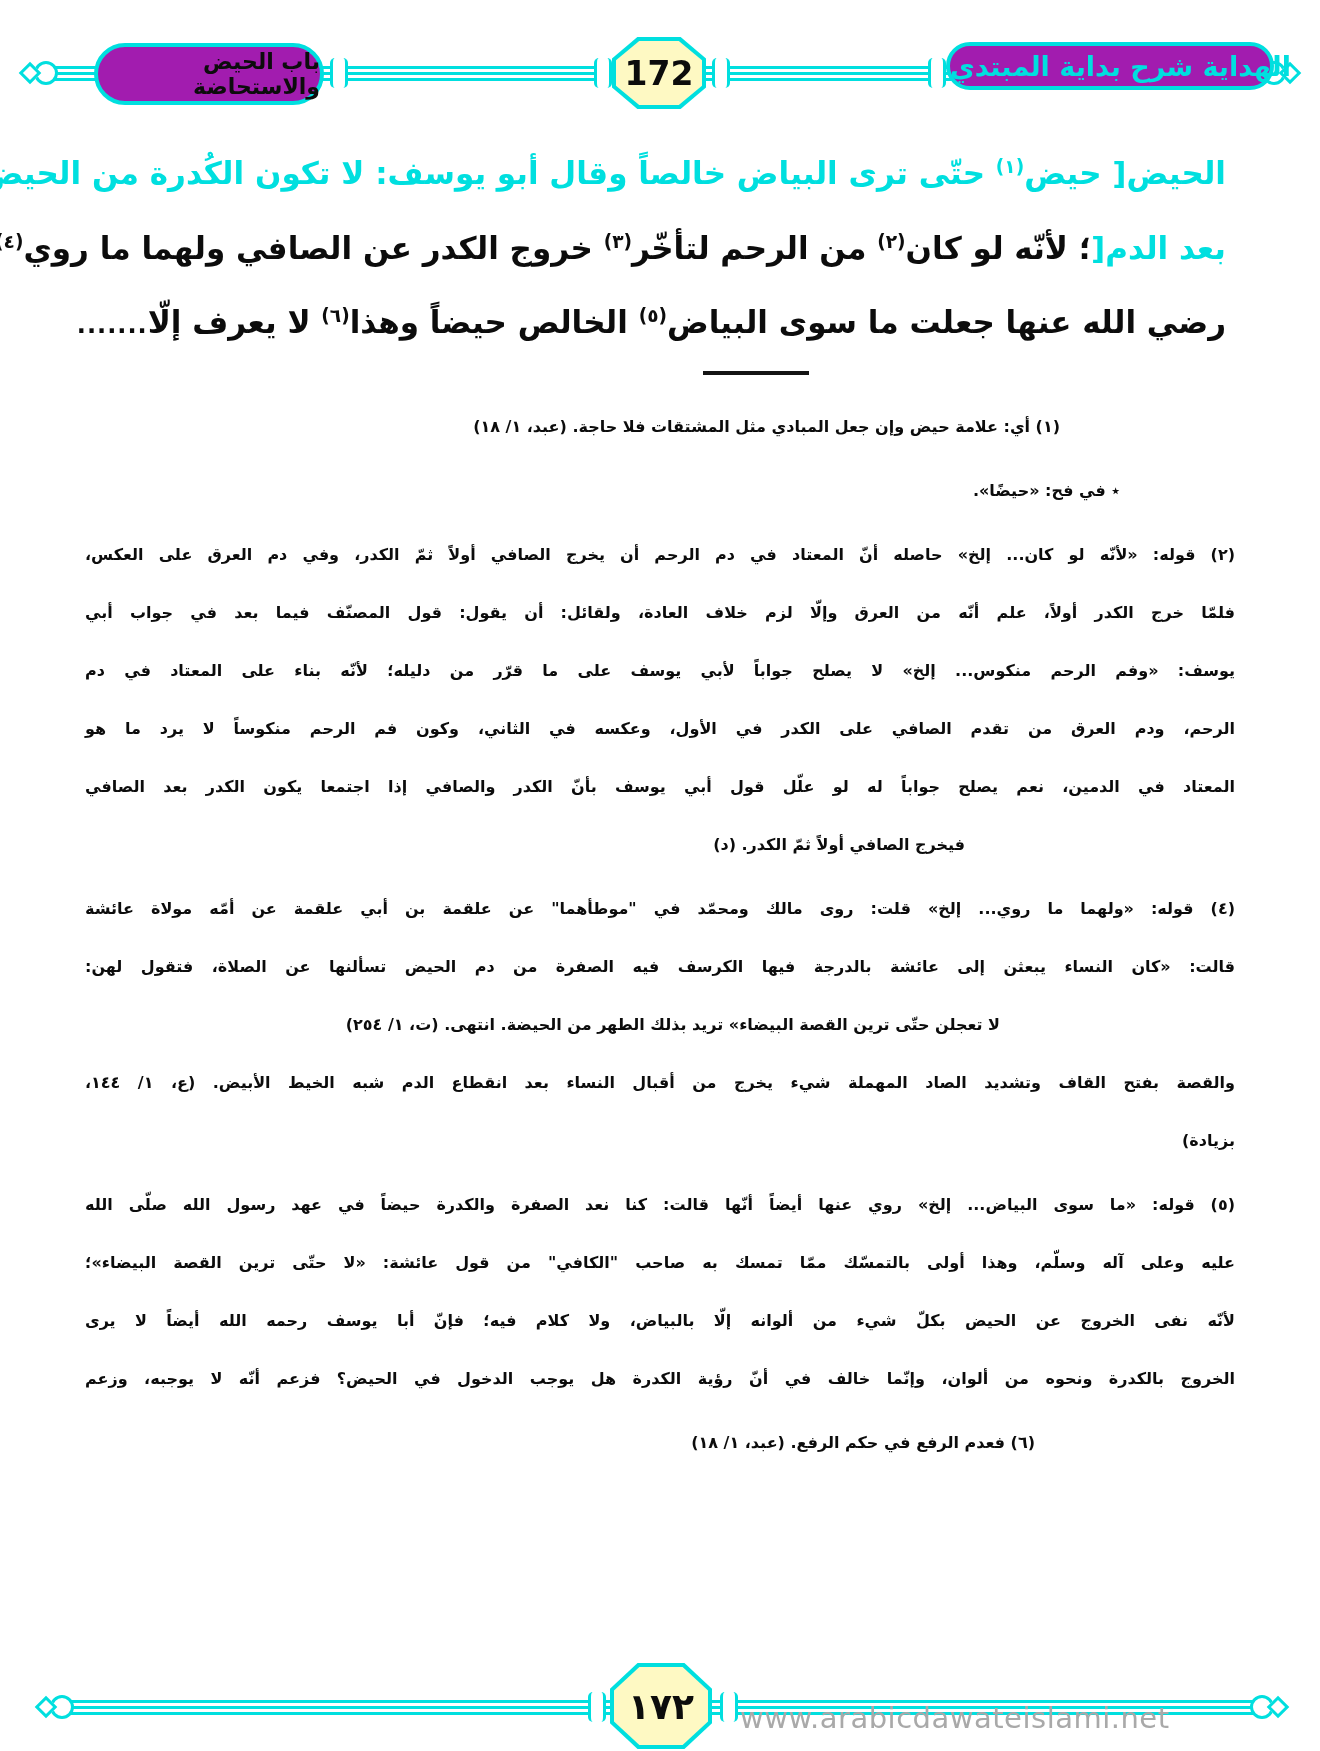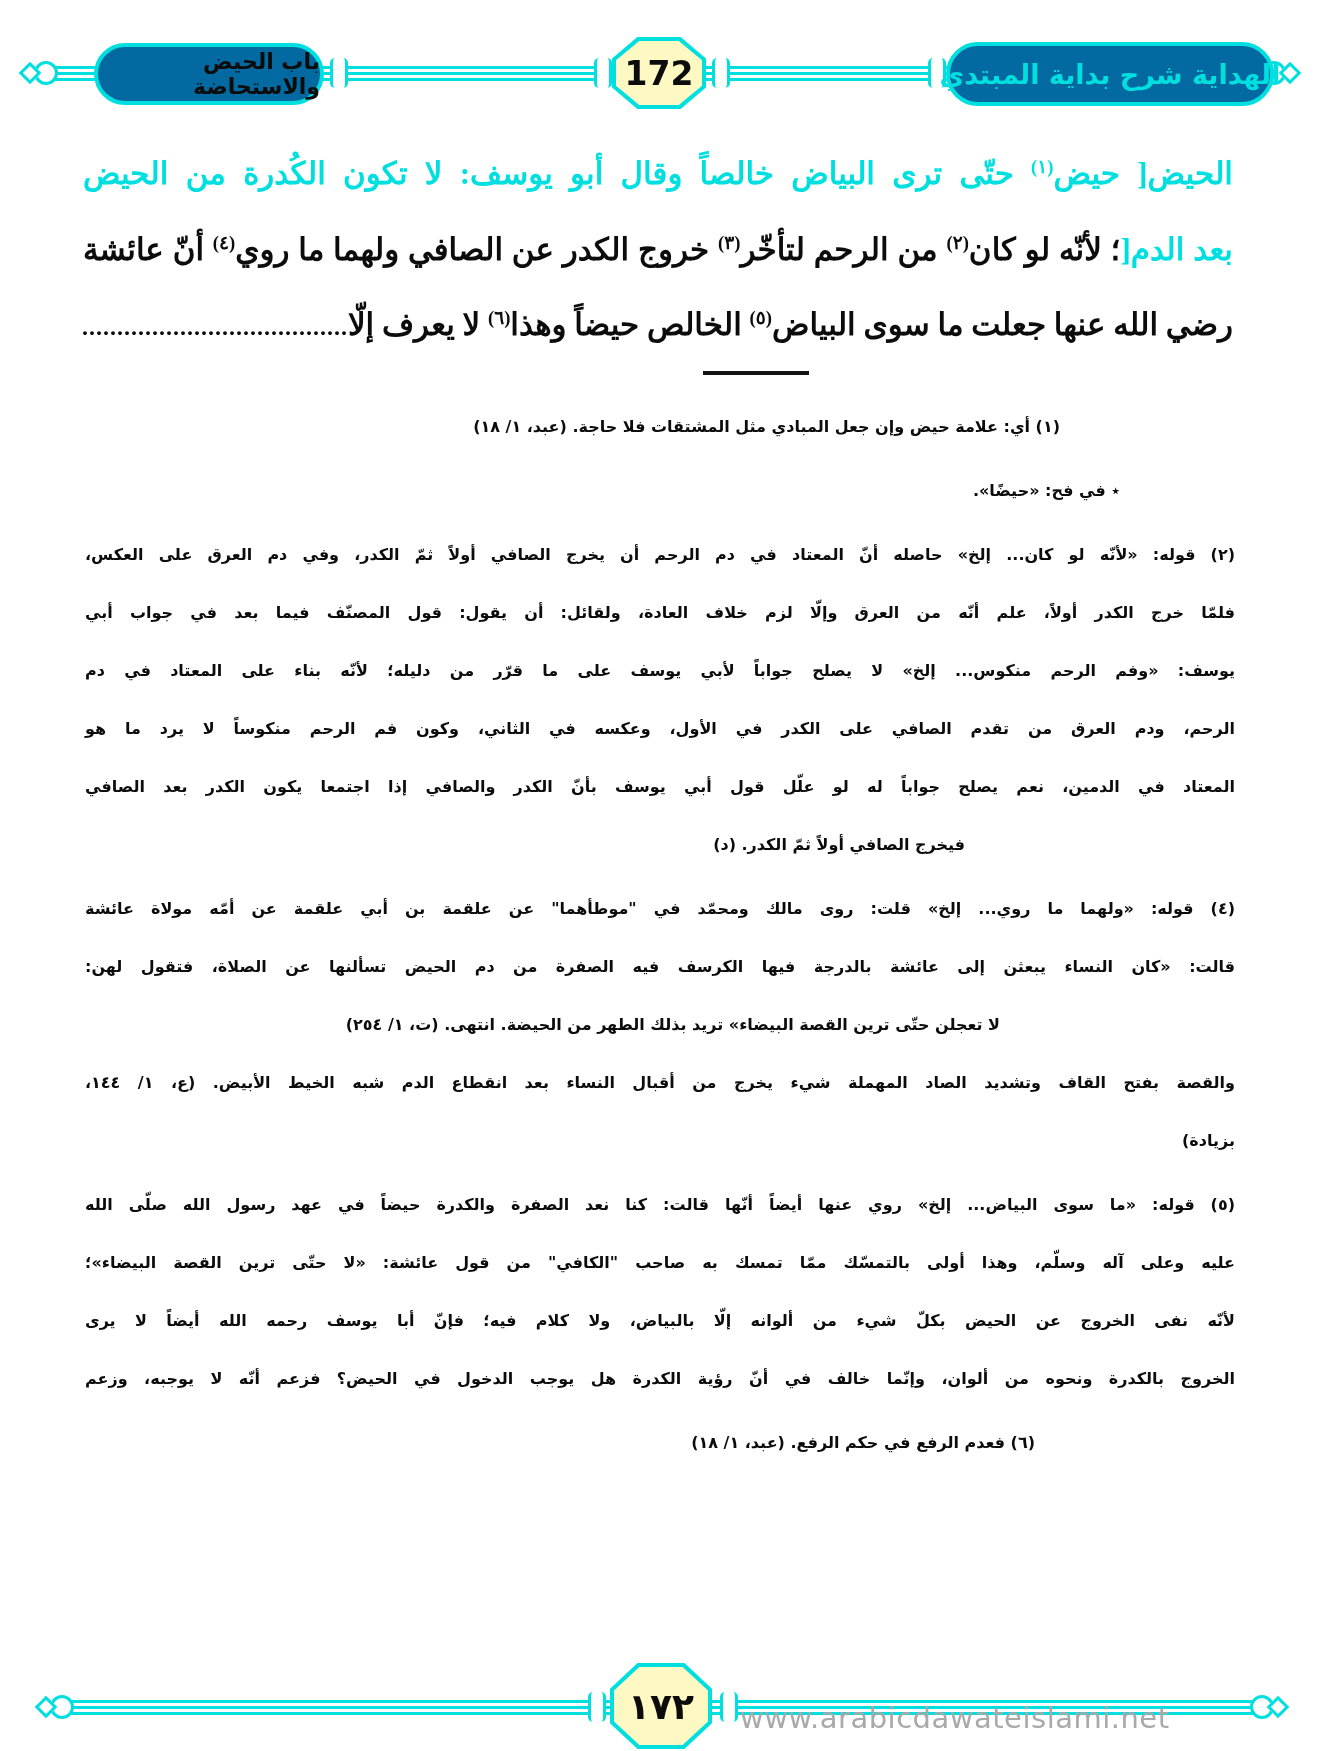--- a/index.html
+++ b/index.html
@@ -23,40 +23,40 @@
                    transform:translateY(-50%) rotate(45deg); }
   .endcap.cap-left::after { left:-15px; }
   .endcap.cap-right::after { right:-15px; }
 
   .clamp { position:absolute; width:12px; height:30px; background:#fff;
            border-left:3px solid var(--c); border-right:3px solid var(--c);
            border-radius:5px; }
 
   
   .stadium { position:absolute; box-sizing:border-box; border:4px solid var(--c);
-             border-radius:999px; background:#0369a1; display:flex;
-             align-items:center; justify-content:center; }
+             border-radius:999px; background:#a21caf; display:flex;
+             align-items:center; }
   .chapter   { left:94px;  top:43px; width:230px; height:62px; }
   .chapter span { font-weight:700; font-size:22px; color:var(--ink); direction:rtl; }
-  .booktitle { left:946px; top:42px; width:328px; height:64px; }
+  .booktitle { left:946px; top:42px; width:328px; height:48px; }
   .title-text { font-weight:700; font-size:27px; color:var(--c); direction:rtl;
                 white-space:nowrap; }
 
   .octa { position:absolute; background:var(--c);
           clip-path:polygon(27% 0,73% 0,100% 30%,100% 70%,73% 100%,27% 100%,0 70%,0 30%); }
   .octa-inner { position:absolute; inset:4px; background:#fef9c3;
           clip-path:polygon(27% 0,73% 0,100% 30%,100% 70%,73% 100%,27% 100%,0 70%,0 30%);
           display:flex; align-items:center; justify-content:center; }
   .octa-top { left:612px; top:37px; width:94px; height:72px; }
   .octa-top span { font-weight:700; font-size:33px; color:var(--ink); }
   .octa-bottom { left:610px; top:1663px; width:102px; height:86px; }
   .octa-bottom span { font-weight:700; font-size:36px; color:var(--ink); }
 
   
-  .matn { position:absolute; top:133px; left:83px; width:1150px;font-family:Liberation Serif, serif; }
+  .matn { position:absolute; top:133px; left:76px; width:1150px; }
   .matn-line { direction:rtl; text-align:right; white-space:nowrap;
                font-size:31px; font-weight:700; line-height:68px; color:var(--ink); }
   .matn-line.fill { text-align:justify; text-align-last:justify; }
   .matn-line.dotline { display:flex; align-items:baseline; }
   .dotline .run { flex:0 0 auto; white-space:nowrap; }
   .dotline .leader { flex:1 1 auto; overflow:hidden; font-size:24px;
                      letter-spacing:1px; color:var(--ink); }
   .sup { font-size:0.6em; vertical-align:super; }
   .accent { color:var(--c); }
 

